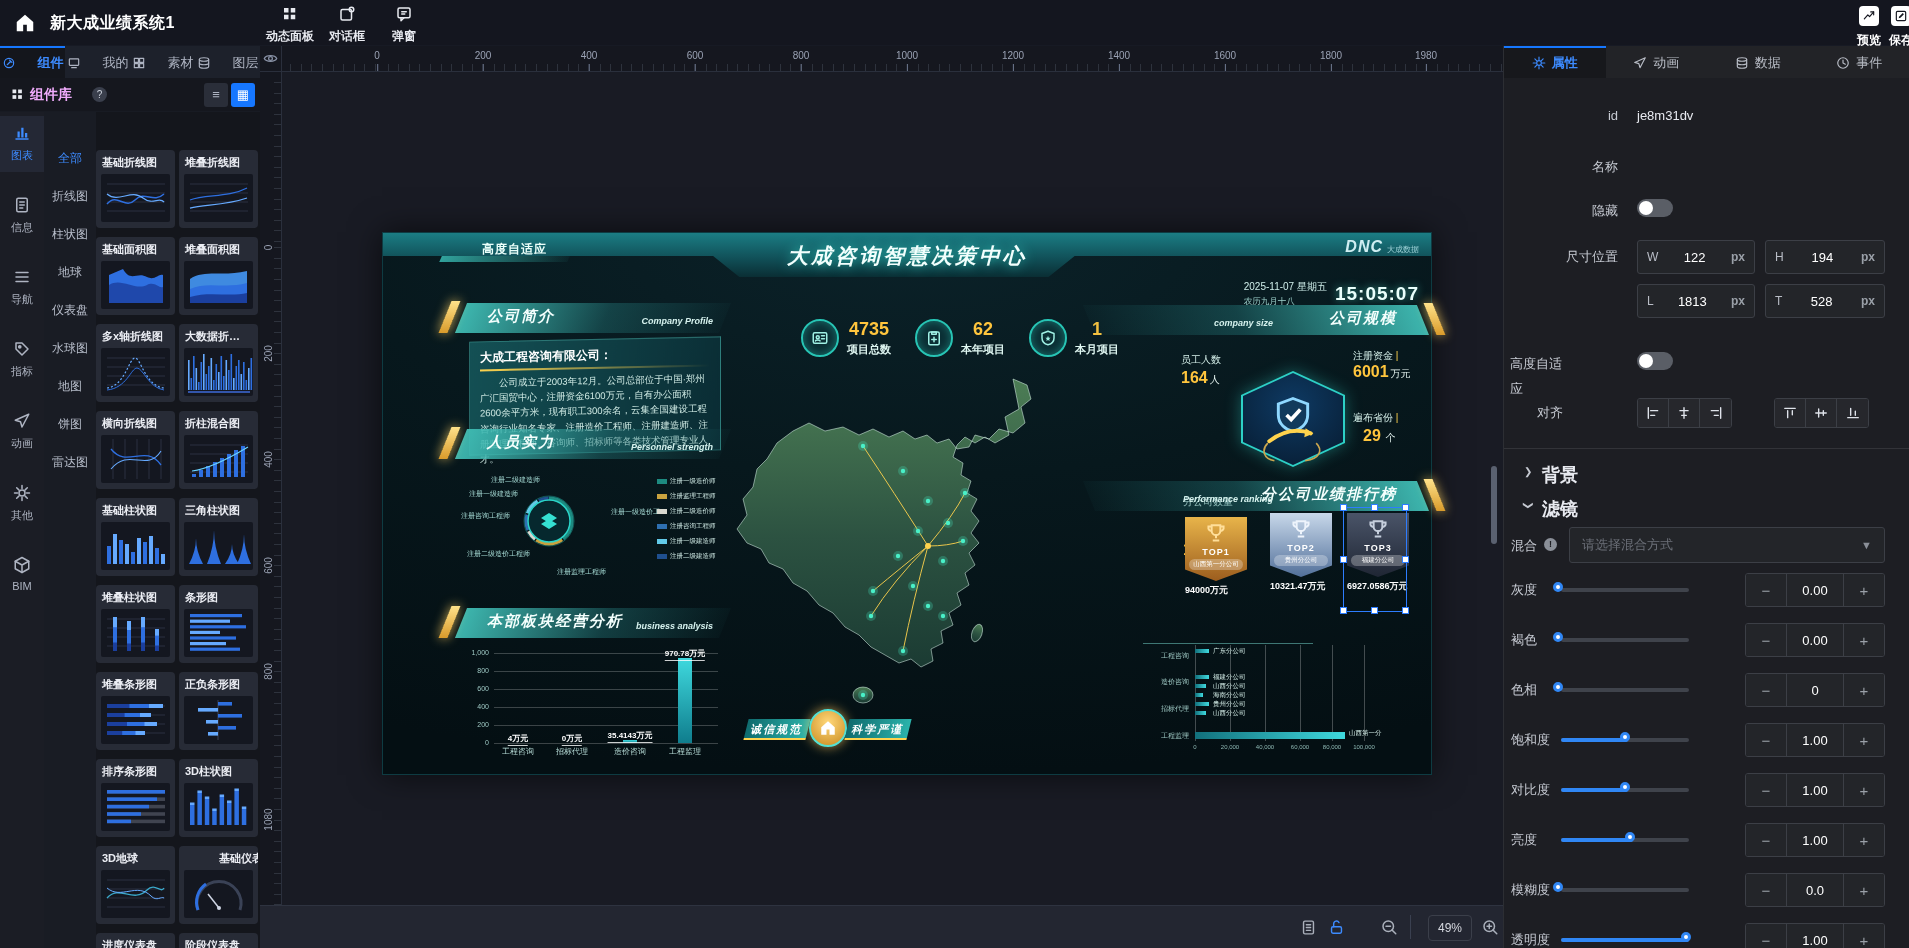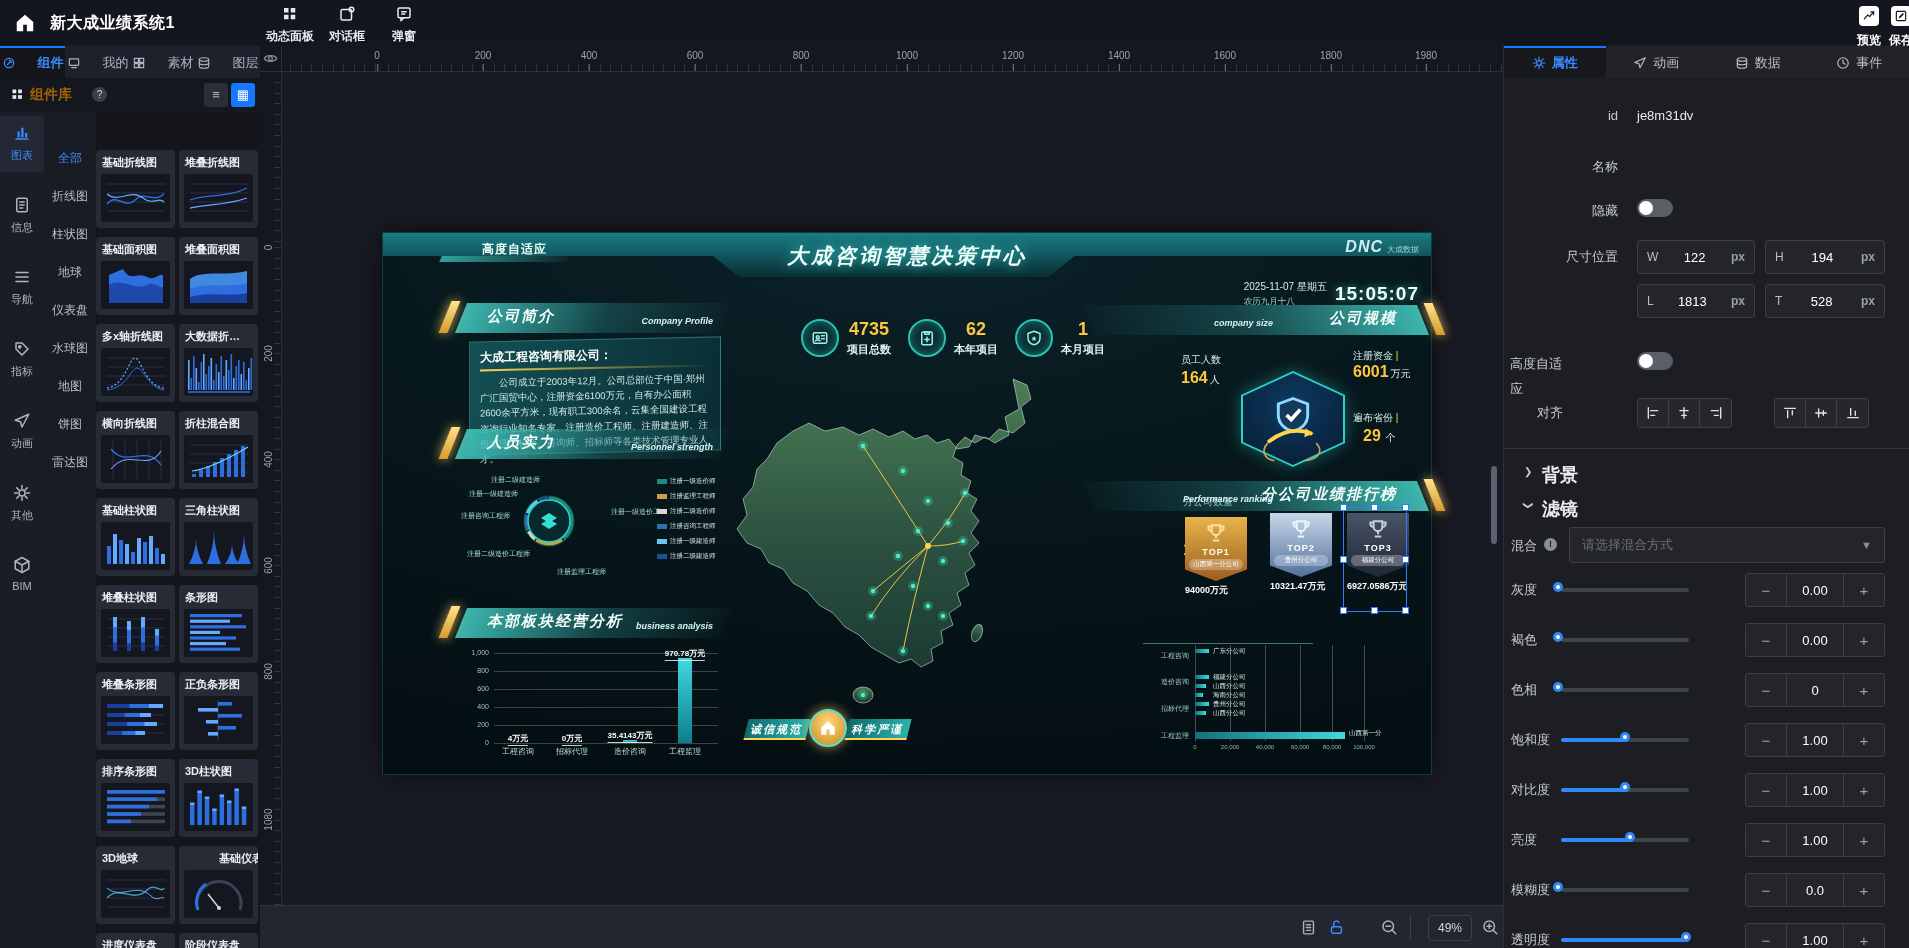--- a/index.html
+++ b/index.html
@@ -18,21 +18,21 @@
   .tb-action .box{display:inline-block;width:20px;height:20px;background:#fff;border-radius:4px;color:#14161f;padding:3px;}
   .tb-action .lb{font-size:12px;margin-top:2px;font-weight:bold;}
   
   #left-tabs{position:absolute;left:0;top:46px;width:260px;height:32px;background:#1d212b;display:flex;}
   .ltab{flex:1;display:flex;align-items:center;justify-content:center;gap:22px;font-size:13px;color:#aeb4c2;cursor:pointer;border-top:2px solid transparent;}
   .ltab.on{background:#14161c;color:#3d8bff;border-top:2px solid #1677ff;font-weight:bold;}
   .ltab svg{width:14px;height:14px;}
   
   #library{position:absolute;left:0;top:78px;width:260px;height:870px;background:#14161c;}
   #lib-header{position:absolute;left:0;top:0;width:260px;height:34px;background:#15171e;border-bottom:1px solid #23273240;}
-  #lib-header .ttl{position:absolute;left:30px;top:8px;font-size:14px;font-weight:bold;color:#a16207;}
+  #lib-header .ttl{position:absolute;left:30px;top:8px;font-size:14px;font-weight:bold;color:#f0abfc;}
   #lib-grid-ic{position:absolute;left:10px;top:9px;width:15px;height:15px;color:#e8eaf0;}
   #lib-help{position:absolute;left:92px;top:9px;width:15px;height:15px;border-radius:50%;background:#3a3f4c;color:#cdd2dc;font-size:10px;text-align:center;line-height:15px;cursor:pointer;}
   .view-btn{position:absolute;top:5px;width:24px;height:24px;border-radius:3px;background:#2a2e39;color:#aeb4c2;text-align:center;line-height:24px;font-size:13px;cursor:pointer;}
   #view-list{left:204px;}
   #view-grid{left:231px;background:#1677ff;color:#fff;}
   #lib-rail{position:absolute;left:0;top:34px;width:44px;height:836px;background:#1b1d25;}
   .rail-item{position:absolute;left:0;width:44px;height:56px;text-align:center;color:#aeb4c2;cursor:pointer;padding-top:8px;}
   .rail-item svg{width:18px;height:18px;margin:0 auto;}
   .rail-item .lb{font-size:11px;margin-top:2px;}
   .rail-item.on{background:#242835;color:#3d8bff;}
@@ -61,21 +61,21 @@
   #dash-logo .swoosh{width:20px;height:20px;}
   #dash-logo .tx{font-size:12px;font-weight:bold;color:#eafffa;letter-spacing:1px;}
   #dash-logo-bg{position:absolute;left:62px;top:3px;width:128px;height:26px;background:linear-gradient(90deg,rgba(56,186,178,.85),rgba(56,186,178,.05));transform:skewX(-24deg);}
   #dash-brand{position:absolute;right:12px;top:5px;color:#cfeef2;display:flex;align-items:baseline;gap:4px;}
   #dash-brand .dnc{font-size:16px;font-weight:bold;font-style:italic;letter-spacing:1px;}
   #dash-brand .sub{font-size:8px;color:#9fd3d8;}
   #dash-datetime{position:absolute;right:12px;top:47px;display:flex;gap:8px;align-items:center;}
   #dash-datetime .d1{font-size:10px;color:#cfeeea;}
   #dash-datetime .d2{font-size:8.5px;color:#9fd3cd;margin-top:2px;}
   #dash-time{font-size:19px;font-weight:bold;color:#eafffc;letter-spacing:1px;text-shadow:0 0 8px rgba(90,255,230,.6);}
-  #dash-stats{position:absolute;left:418px;top:86px;display:flex;gap:17px;}
+  #dash-stats{position:absolute;left:418px;top:86px;display:flex;gap:24px;}
   .dstat{display:flex;align-items:center;gap:8px;}
   .dstat .ring{width:38px;height:38px;border-radius:50%;border:2px solid #27c4b4;background:rgba(12,60,66,.55);color:#9ff0e4;padding:8px;box-shadow:0 0 10px rgba(39,196,180,.45) inset;}
   .dstat .v{font-size:18px;font-weight:bold;color:#ffc53d;text-align:center;}
   .dstat .l{font-size:11px;color:#dff6f1;margin-top:2px;font-weight:bold;}
   .sec-h{position:absolute;height:30px;}
   .sec-h .bgL{position:absolute;inset:0;transform:skewX(-22deg);background:linear-gradient(90deg,rgba(64,190,182,.95),rgba(34,114,116,.45) 55%,rgba(34,114,116,.05));}
   .sec-h .bgR{position:absolute;inset:0;transform:skewX(22deg);background:linear-gradient(270deg,rgba(64,190,182,.95),rgba(34,114,116,.45) 55%,rgba(34,114,116,.05));}
   .sec-h .slashL{position:absolute;left:-16px;top:-2px;width:9px;height:32px;background:linear-gradient(180deg,#ffe28a,#d99b2b);transform:skewX(-22deg);box-shadow:0 0 10px rgba(255,210,100,.8);}
   .sec-h .slashR{position:absolute;right:-16px;top:-2px;width:9px;height:32px;background:linear-gradient(180deg,#ffe28a,#d99b2b);transform:skewX(22deg);box-shadow:0 0 10px rgba(255,210,100,.8);}
   .sec-h .cn{position:absolute;left:26px;top:4px;font-size:15px;font-weight:bold;font-style:italic;color:#f4fffd;letter-spacing:2px;}

